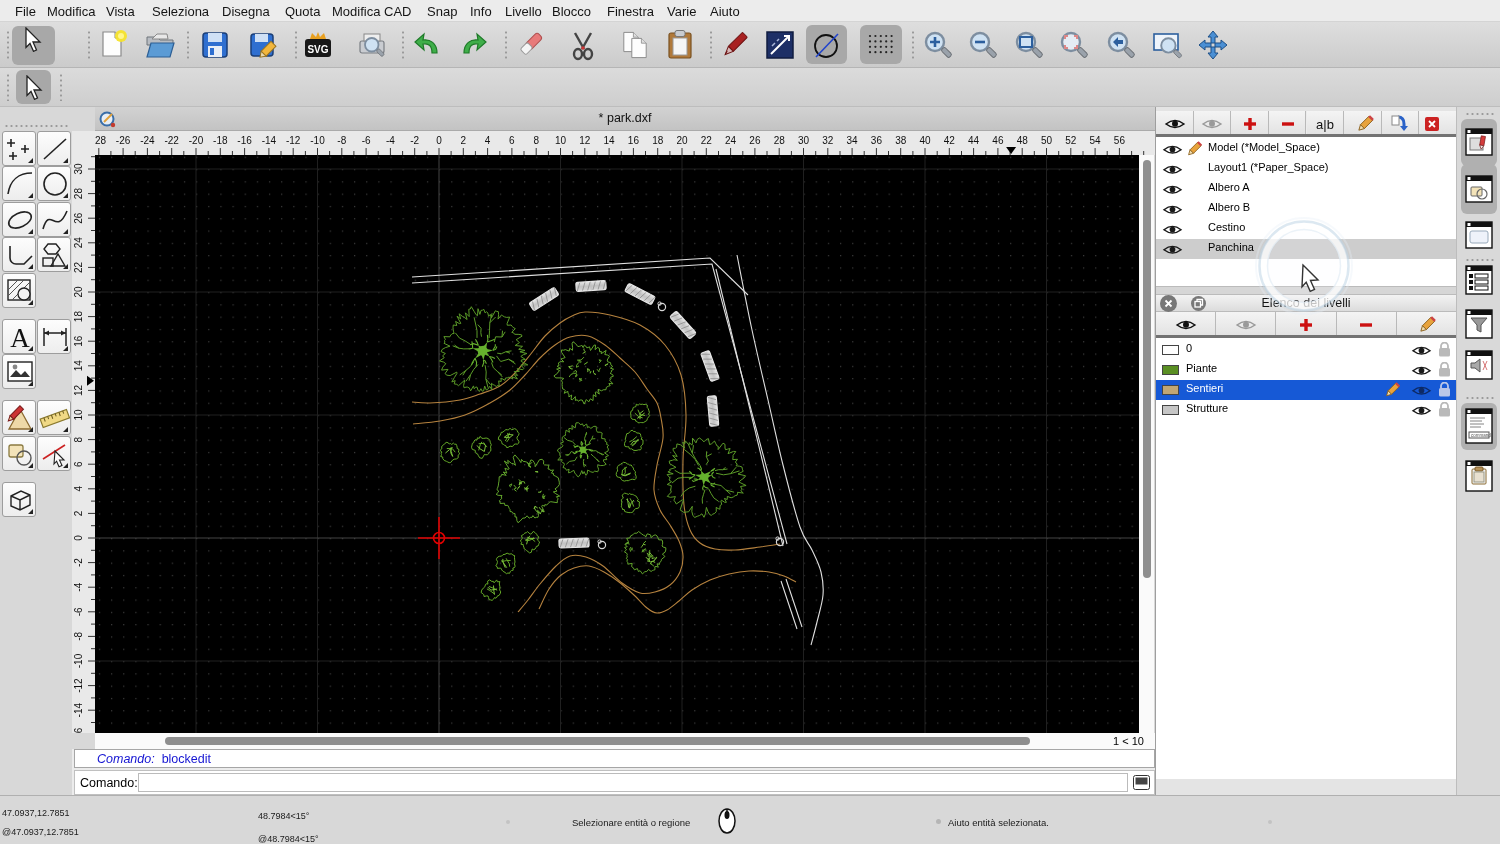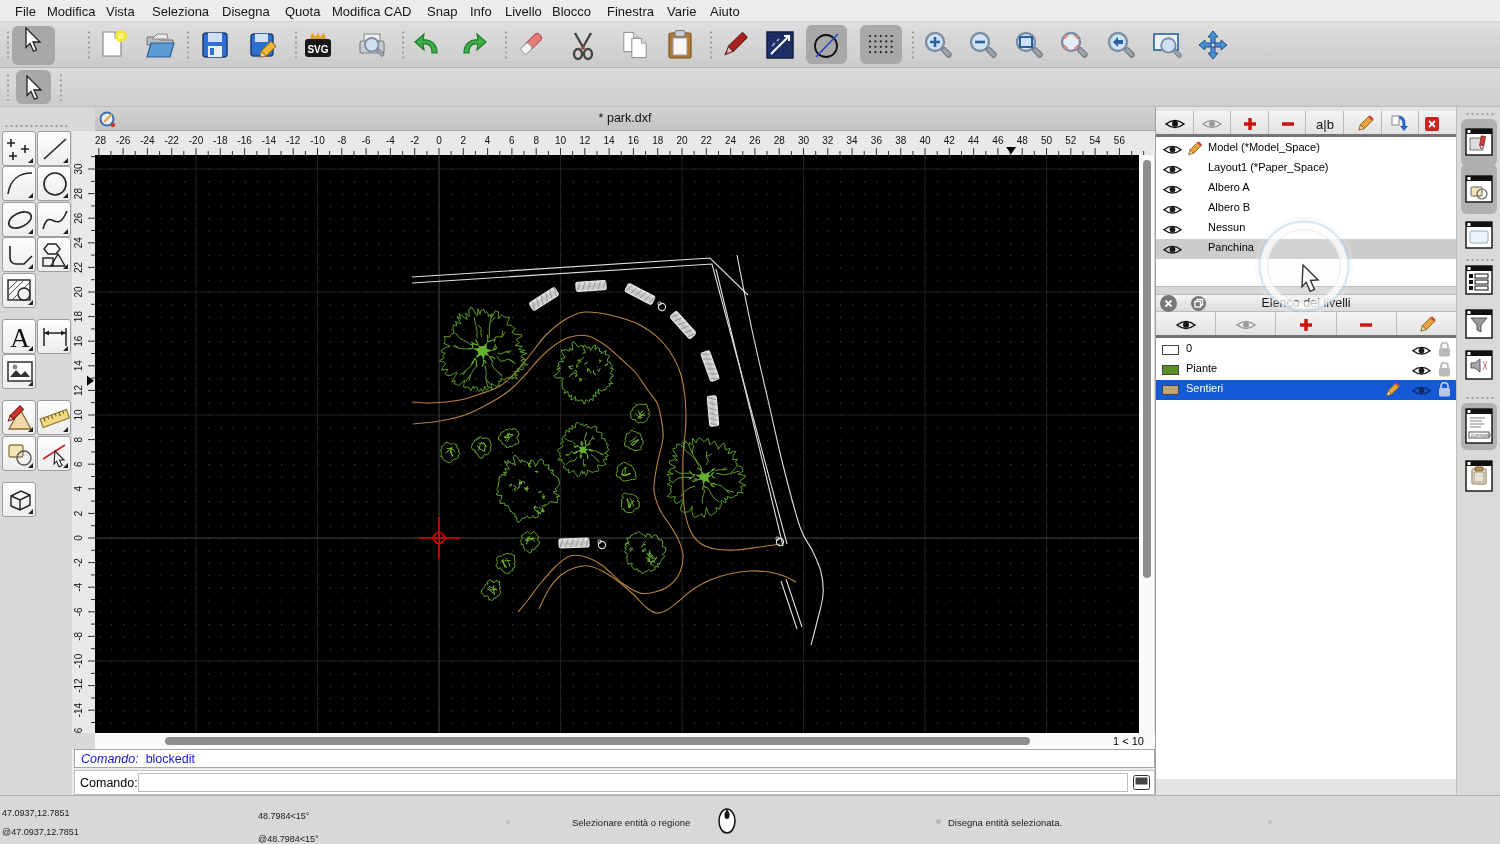--- a/index.html
+++ b/index.html
@@ -18,21 +18,21 @@
 #tabtitle{position:absolute;left:0;width:1060px;top:4px;text-align:center;font-size:12.5px;color:#111}
 #hruler{position:absolute;left:95px;top:131px;width:1060px;height:24px;background:#e9e9e9}
 #vruler{position:absolute;left:72px;top:155px;width:23px;height:578px;background:#e9e9e9}
 #canvas{position:absolute;left:95px;top:155px;width:1044px;height:578px;background:#000}
 #vscroll{position:absolute;left:1139px;top:155px;width:15px;height:578px;background:#fafafa}
 #vthumb{position:absolute;left:4px;top:5px;width:8px;height:418px;background:#8e8e8e;border-radius:4px}
 #hscroll{position:absolute;left:95px;top:733px;width:1060px;height:16px;background:#fafafa}
 #hthumb{position:absolute;left:70px;top:4px;width:865px;height:8px;background:#8e8e8e;border-radius:4px}
 #zoomtxt{position:absolute;left:1113px;top:735px;font-size:11px;color:#000}
 #cmdpanel{position:absolute;left:72px;top:749px;width:1083px;height:46px;background:#ececec}
-#cmdhist{position:absolute;left:2px;top:0px;width:1081px;height:19px;background:#fff;border:1px solid #a6a6a6;font-size:12.5px;padding:2px 0 0 6px;color:#1515d2}
+#cmdhist{position:absolute;left:2px;top:0px;width:1081px;height:19px;background:#fff;border:1px solid #a6a6a6;font-size:12.5px;padding:2px 0 0 22px;color:#1515d2}
 #cmdrow{position:absolute;left:2px;top:21px;width:1081px;height:25px;background:#fff;border:1px solid #c0c0c0}
 #statusbar{position:absolute;left:0;top:795px;width:1500px;height:49px;background:#d8d8d8;border-top:1px solid #b0b0b0;font-size:9px;color:#1a1a1a}
 #rpanels{position:absolute;left:1155px;top:107px;width:301px;height:688px;background:#e4e4e4;border-left:1px solid #9e9e9e}
 .ptitle{position:relative;height:17px;background:linear-gradient(#f3f3f3,#dcdcdc);border-bottom:1px solid #bbb;text-align:center;font-size:12.5px;color:#111}
 .ptbtn{position:absolute;top:0px;width:17px;height:17px;border-radius:9px;background:#777;color:#fff;text-align:center}
 .cellrow{position:relative;background:#ececec;border-bottom:3px solid #737373}
 .cell{position:absolute;top:0;height:100%;border-right:1px solid #b9b9b9;background:linear-gradient(#f4f4f4,#e3e3e3)}
 .list{position:relative;background:#fff}
 .lrow{position:absolute;left:0;width:100%;height:20px;font-size:11px;color:#000}
 #rstrip{position:absolute;left:1456px;top:107px;width:44px;height:688px;background:#d9d9d9;border-left:1px solid #bdbdbd}
@@ -954,21 +954,21 @@
     <div class="abs" style="left:2px;top:31px">@47.0937,12.7851</div>
     <div class="abs" style="left:258px;top:15px">48.7984&lt;15°</div>
     <div class="abs" style="left:258px;top:38px">@48.7984&lt;15°</div>
     <div class="abs" style="left:572px;top:21px;font-size:9.5px">Selezionare entità o regione</div>
     <svg class="abs" style="left:716px;top:11px" width="22" height="28" viewBox="0 0 22 28">
       <ellipse cx="11" cy="14" rx="8" ry="12" fill="#fff" stroke="#111" stroke-width="1.5"></ellipse>
       <line x1="11" y1="2" x2="11" y2="11" stroke="#111" stroke-width="1.5"></line>
       <ellipse cx="11" cy="8" rx="2.5" ry="4" fill="#111"></ellipse>
     </svg>
     <div class="abs" style="left:936px;top:23px;width:5px;height:5px;border-radius:3px;background:#b5b5b5"></div>
-    <div class="abs" style="left:948px;top:21px;font-size:9.5px">Disegna entità selezionata.</div>
+    <div class="abs" style="left:948px;top:21px;font-size:9.5px">Aiuto entità selezionata.</div>
     <div class="abs" style="left:506px;top:24px;width:4px;height:4px;border-radius:2px;background:#c3c3c3"></div>
     <div class="abs" style="left:1268px;top:24px;width:4px;height:4px;border-radius:2px;background:#c3c3c3"></div>
   </div>
 <div id="rpanels">
     <div style="height:4px"></div>
     <div class="cellrow" style="height:26px">
       <div class="cell" style="left:0.0px;width:37.6px"></div>
       <div class="cell" style="left:37.6px;width:37.6px"></div>
       <div class="cell" style="left:75.2px;width:37.6px"></div>
       <div class="cell" style="left:112.9px;width:37.6px"></div>
@@ -1045,21 +1045,21 @@
         </svg>
         <span class="abs" style="left:52px;top:2px">Albero B</span>
       </div>
       <div class="lrow" style="top:82px;">
         <svg class="abs" style="left:6px;top:4px" width="22" height="13">
           <g transform="translate(1,1) scale(0.95)" fill="none" stroke="#1a1a1a" stroke-width="1.5">
             <path d="M1 6 Q10 -1 19 6 Q10 13 1 6 Z"></path>
             <circle cx="10" cy="5.8" r="3" fill="#1a1a1a" stroke="none"></circle>
           </g>
         </svg>
-        <span class="abs" style="left:52px;top:2px">Nessun</span>
+        <span class="abs" style="left:52px;top:2px">Cestino</span>
       </div>
       <div class="lrow" style="top:102px;background:#cdcdcd;">
         <svg class="abs" style="left:6px;top:4px" width="22" height="13">
           <g transform="translate(1,1) scale(0.95)" fill="none" stroke="#1a1a1a" stroke-width="1.5">
             <path d="M1 6 Q10 -1 19 6 Q10 13 1 6 Z"></path>
             <circle cx="10" cy="5.8" r="3" fill="#1a1a1a" stroke="none"></circle>
           </g>
         </svg>
         <span class="abs" style="left:52px;top:2px">Panchina</span>
       </div>
@@ -1151,20 +1151,36 @@
             <circle cx="10" cy="5.8" r="3" fill="#1a1a1a" stroke="none"></circle>
           </g>
         </svg>
         <svg class="abs" style="left:282px;top:2px" width="14" height="16">
           <g transform="translate(0,0) scale(1.0)">
             <path d="M3 6 v-2 a3.5 3.5 0 0 1 7 0 v2" fill="none" stroke="#b9b9b9" stroke-width="1.8"></path>
             <rect x="1" y="6" width="11" height="8.5" rx="1.5" fill="#b9b9b9"></rect>
           </g>
         </svg>
       </div>
+      <div class="lrow" style="top:62px;">
+        <div class="abs" style="left:6px;top:5px;width:17px;height:10px;background:#c6c6c6;border:1px solid #444"></div>
+        <span class="abs" style="left:30px;top:2px">Strutture</span>
+        <svg class="abs" style="left:255px;top:4px" width="22" height="13">
+          <g transform="translate(1,1) scale(0.95)" fill="none" stroke="#1a1a1a" stroke-width="1.5">
+            <path d="M1 6 Q10 -1 19 6 Q10 13 1 6 Z"></path>
+            <circle cx="10" cy="5.8" r="3" fill="#1a1a1a" stroke="none"></circle>
+          </g>
+        </svg>
+        <svg class="abs" style="left:282px;top:2px" width="14" height="16">
+          <g transform="translate(0,0) scale(1.0)">
+            <path d="M3 6 v-2 a3.5 3.5 0 0 1 7 0 v2" fill="none" stroke="#b9b9b9" stroke-width="1.8"></path>
+            <rect x="1" y="6" width="11" height="8.5" rx="1.5" fill="#b9b9b9"></rect>
+          </g>
+        </svg>
+      </div>
     </div>
   </div>
 <div id="rstrip">
     <div class="hdots" style="left:8px;top:6px;width:30px"></div>
     <div class="sbtn selbg" style="top:12px;height:47px"></div>
     <svg class="abs" style="left:8px;top:21px" width="28" height="28" viewBox="0 0 28 28">
       <rect x="1" y="1" width="26" height="26" fill="#fff" stroke="#111" stroke-width="1.4"></rect>
       <rect x="1" y="1" width="26" height="5" fill="#111"></rect>
       <rect x="2.5" y="2" width="3" height="3" fill="#fff"></rect>
       <rect x="5" y="10" width="13" height="12" fill="#ddd" stroke="#777"></rect>

